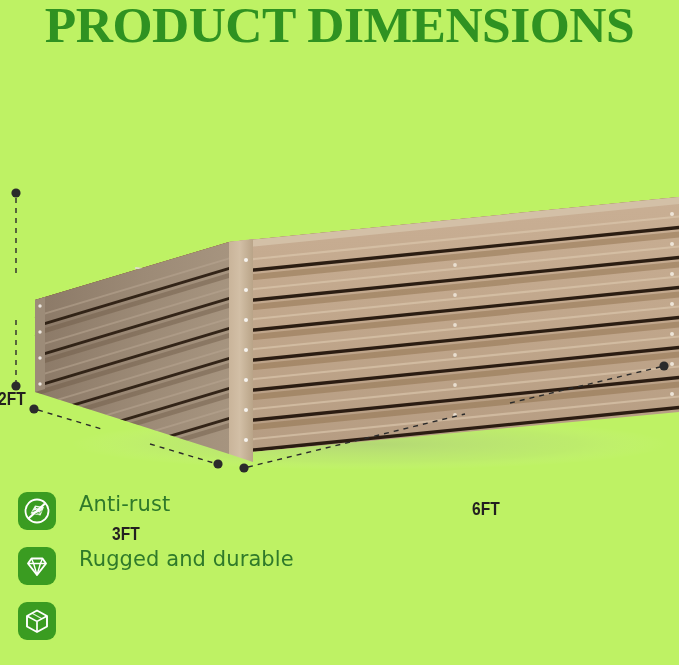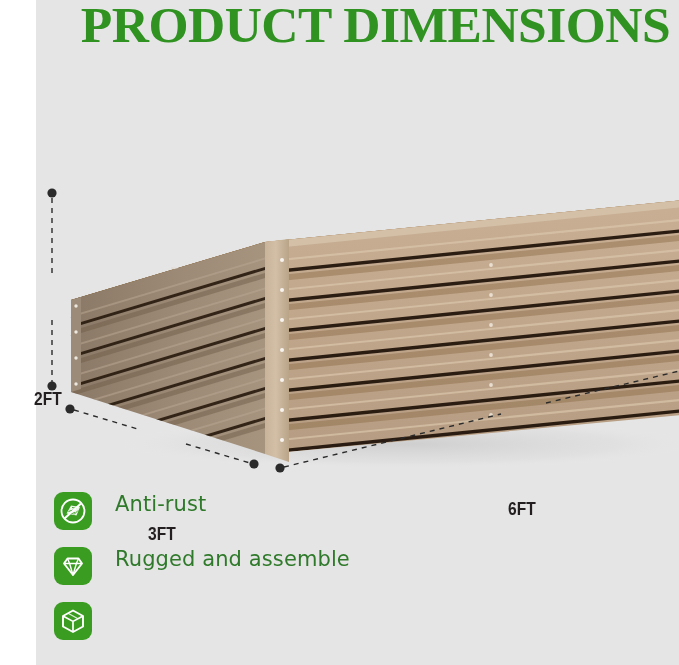--- a/index.html
+++ b/index.html
@@ -1,20 +1,20 @@
 <!DOCTYPE html>
 <html><head>
 <meta charset="utf-8">
 <style>
   html,body{margin:0;padding:0;}
   body{
     width:679px;height:665px;background:#ffffff;overflow:hidden;
     font-family:"Liberation Sans",sans-serif;position:relative;
   }
-  #root{position:absolute;inset:0;background:#e5e5e5;margin-left:36px;}
+  #root{position:absolute;inset:0;background:#bef264;}
 
   
   .title{
     position:absolute;left:0;top:-4px;width:679px;
     text-align:center;
     font-family:"Liberation Serif",serif;
     font-weight:bold;
     font-size:50px;
     letter-spacing:-0.5px;
     color:#2f9221;
@@ -330,21 +330,21 @@
       <span class="feat-label">Anti-rust</span>
     </div>
 
     <div class="feature">
       <span class="feat-icon">
         <svg width="30" height="30" viewBox="0 0 30 30">
           <path d="M6 12.5 L9.5 7.5 L20.5 7.5 L24 12.5 L15 24 Z" fill="none" stroke="#ffffff" stroke-width="1.9" stroke-linejoin="round"></path>
           <path d="M6 12.5 L24 12.5 M9.5 7.5 L11.6 12.5 L15 24 M20.5 7.5 L18.4 12.5 L15 24" fill="none" stroke="#ffffff" stroke-width="1.4"></path>
         </svg>
       </span>
-      <span class="feat-label">Rugged and assemble</span>
+      <span class="feat-label">Rugged and durable</span>
     </div>
 
     <div class="feature">
       <span class="feat-icon">
         <svg width="30" height="30" viewBox="0 0 30 30">
           <path d="M15 4.5 L25 10 L25 20.5 L15 26 L5 20.5 L5 10 Z" fill="none" stroke="#ffffff" stroke-width="1.9" stroke-linejoin="round"></path>
           <path d="M5 10 L15 15.4 L25 10 M15 15.4 L15 26" fill="none" stroke="#ffffff" stroke-width="1.7"></path>
           <path d="M10 7.2 L20 12.7" fill="none" stroke="#ffffff" stroke-width="1.2" opacity="0.85"></path>
         </svg>
       </span>

